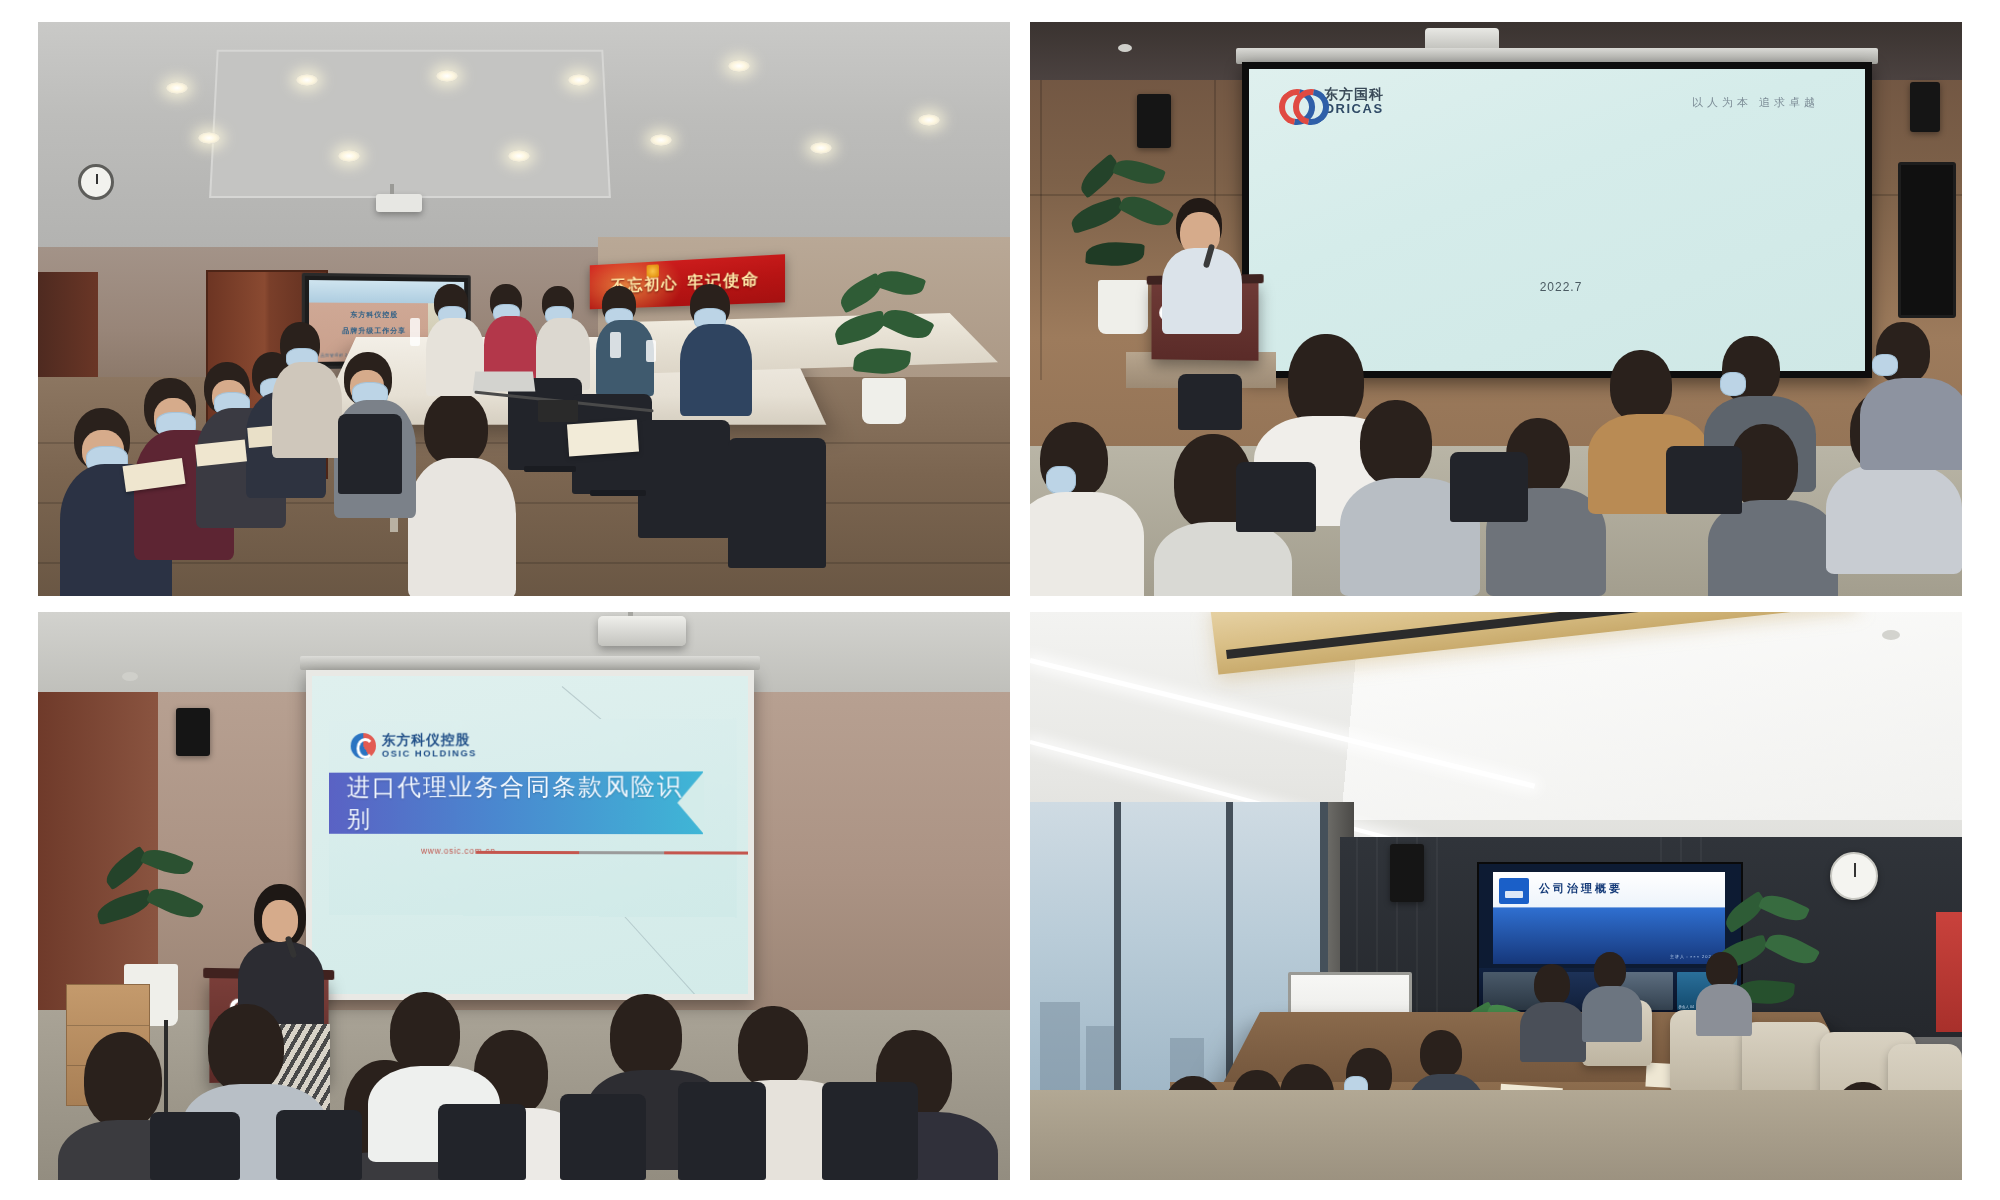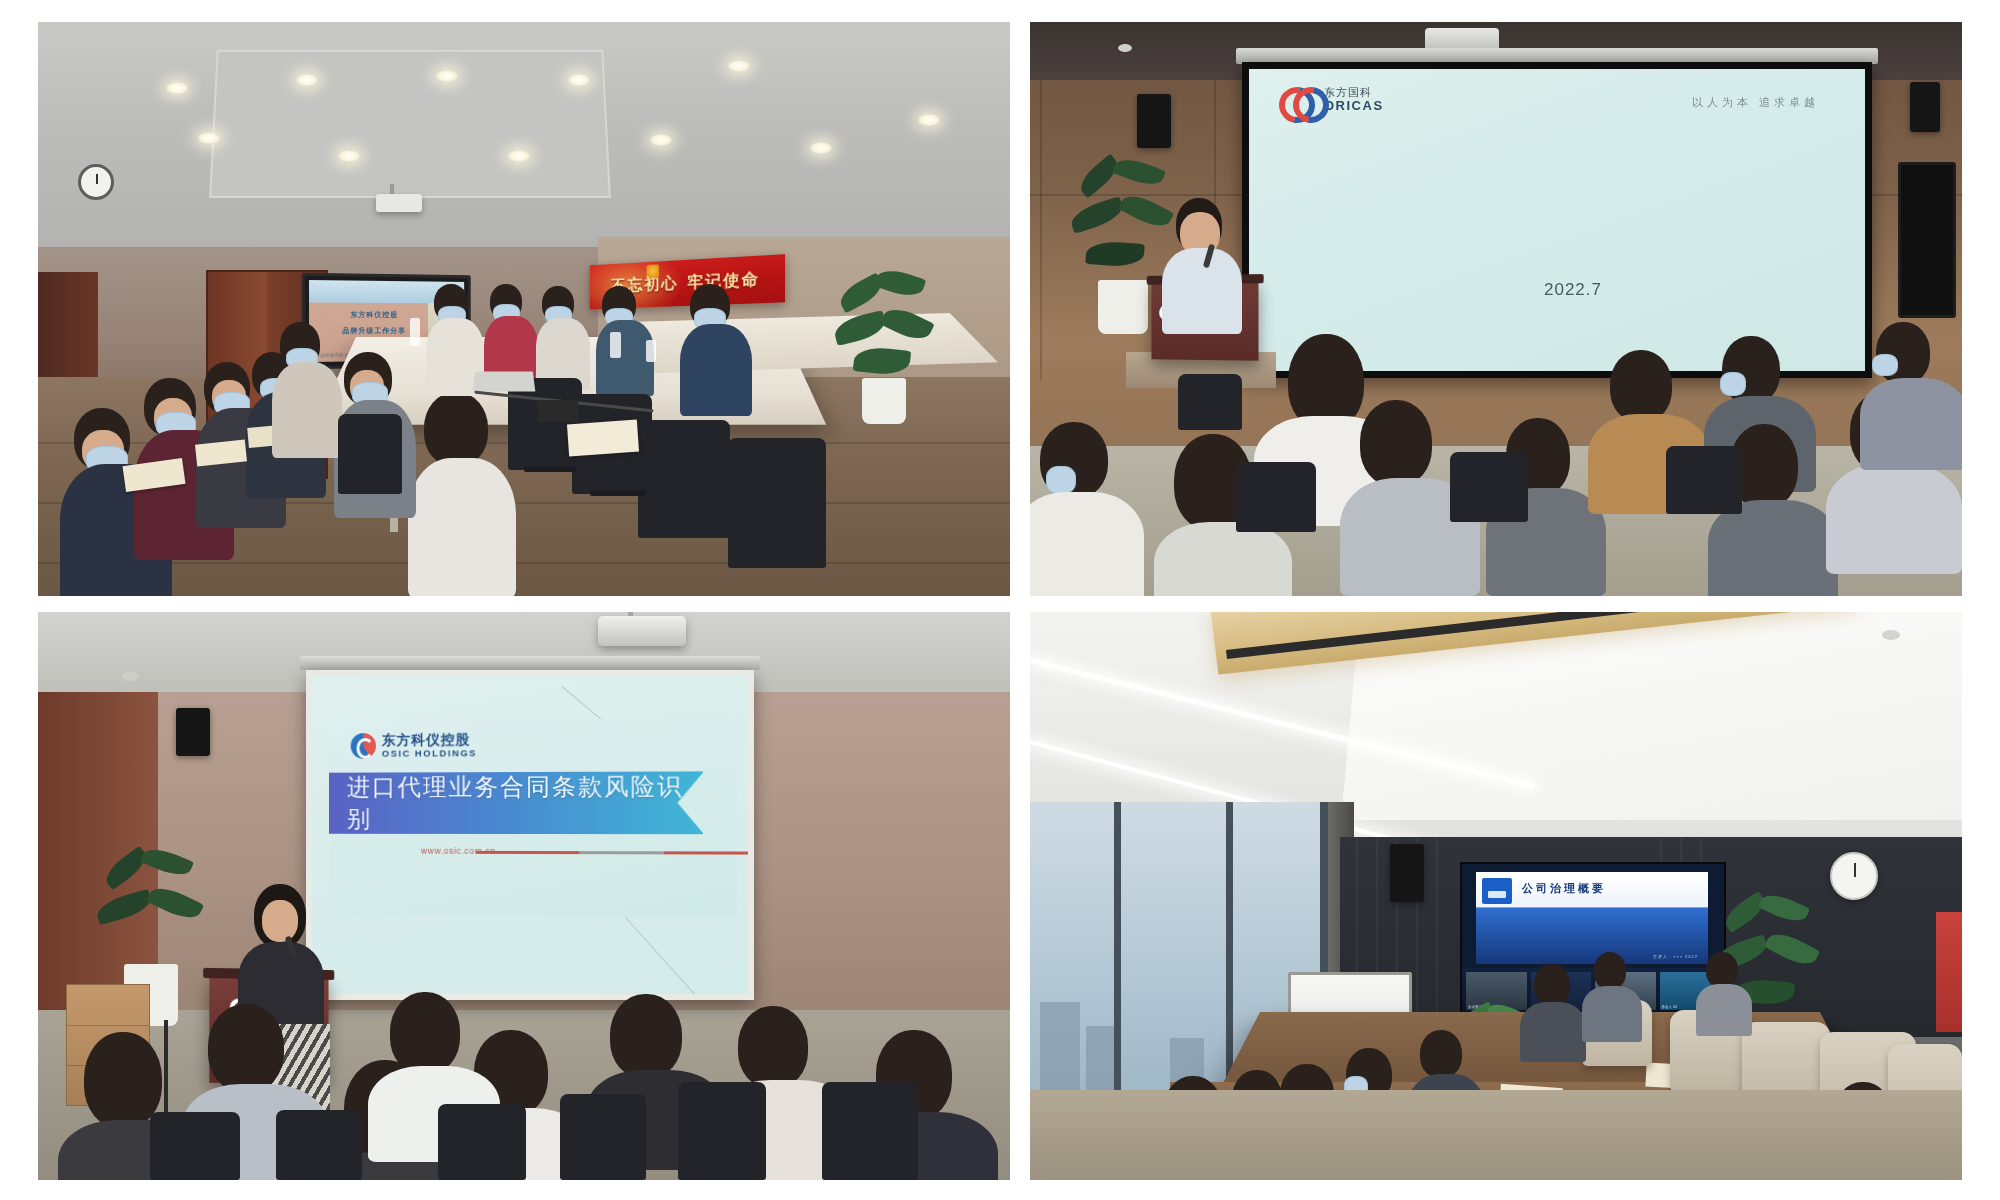--- a/index.html
+++ b/index.html
@@ -104,29 +104,29 @@
     background:linear-gradient(160deg,#dff0ee 0%,#d5ecea 40%,#cfe8e6 100%);}
   .p2-logo{position:absolute;left:30px;top:18px;display:flex;align-items:center;gap:7px;}
   .oricas-mark{position:relative;width:38px;height:25px;}
   .oricas-mark .ring{position:absolute;top:0;width:24px;height:24px;border-radius:50%;
     border:6px solid transparent;}
   .oricas-mark .r1{left:0;border-top-color:#e04a42;border-left-color:#e04a42;
     border-bottom-color:#2f5fa8;border-right-color:#2f5fa8;transform:rotate(-35deg);}
   .oricas-mark .r2{left:14px;border-top-color:#e04a42;border-left-color:#e04a42;
     border-bottom-color:#2f5fa8;border-right-color:#2f5fa8;transform:rotate(-35deg);}
   .oricas-txt{line-height:1.05;}
-  .oricas-cn{font-size:11px;color:#3a4a58;font-weight:400;letter-spacing:1px;}
+  .oricas-cn{font-size:14px;color:#3a4a58;font-weight:700;letter-spacing:1px;}
   .oricas-en{font-size:13px;color:#2f4a66;font-weight:700;letter-spacing:1.5px;}
   .p2-tagline{position:absolute;right:46px;top:26px;color:#7c8c96;font-size:11px;letter-spacing:4px;}
   .p2-title{position:absolute;left:0;top:38%;width:100%;text-align:center;
     color:#3b4a52;font-size:43px;letter-spacing:14px;font-weight:400;}
   .p2-sub1{position:absolute;left:0;top:62%;width:100%;text-align:center;
     color:#4a5a62;font-size:17px;letter-spacing:3px;}
-  .p2-sub2{position:absolute;left:16px;top:70%;width:100%;text-align:center;
-    color:#4a5a62;font-size:17px;letter-spacing:1px;}
+  .p2-sub2{position:absolute;left:4px;top:70%;width:100%;text-align:center;
+    color:#4a5a62;font-size:12px;letter-spacing:1px;}
   .p2-podium{position:absolute;left:120px;top:260px;width:108px;height:78px;
     background:linear-gradient(180deg,#6e3a36 0%,#5a2b28 100%);
     transform:perspective(400px) rotateY(-8deg);box-shadow:0 6px 14px rgba(0,0,0,.4);}
   .p2-podium-top{position:absolute;left:-5px;top:-7px;width:118px;height:9px;
     background:#3e2320;border-radius:2px;}
   .p2-podium-logo{position:absolute;left:8px;top:22px;display:flex;align-items:center;gap:5px;}
   .osic-mark{width:17px;height:17px;border-radius:50%;background:#fff;position:relative;}
   .osic-mark:after{content:"";position:absolute;left:4px;top:3px;width:9px;height:11px;
     border:2.5px solid #6e3a36;border-radius:50%;border-right-color:transparent;}
   .osic-cn{color:#fff;font-size:9px;font-weight:700;letter-spacing:.5px;line-height:1.1;}
@@ -203,21 +203,21 @@
   .p4-darkstrip{position:absolute;left:196px;top:38px;width:640px;height:9px;
     background:#2b2b2b;transform:rotate(-6.5deg);transform-origin:left top;}
   .p4-led{position:absolute;background:#fff;box-shadow:0 0 14px 4px rgba(255,255,255,.9);}
   .p4-window{position:absolute;left:0;top:190px;width:320px;height:300px;
     background:linear-gradient(180deg,#cfdbe3 0%,#b9ccd8 45%,#9fb6c6 100%);}
   .p4-mullion{position:absolute;background:#45505a;}
   .p4-city{position:absolute;background:rgba(120,140,155,.5);}
   .p4-backwall{position:absolute;left:310px;top:225px;width:622px;height:200px;
     background:linear-gradient(180deg,#30343a 0%,#25282d 100%);}
   .p4-slat{position:absolute;top:0;width:2px;height:100%;background:rgba(255,255,255,.045);}
-  .p4-scr{position:absolute;left:430px;top:250px;width:262px;height:150px;
+  .p4-scr{position:absolute;left:447px;top:250px;width:262px;height:150px;
     background:#0d1b33;border:2px solid #0a0a0a;overflow:hidden;}
   .p4-slide{position:absolute;left:14px;top:8px;width:232px;height:92px;
     background:linear-gradient(180deg,#ffffff 0%,#eef4fb 38%,#2f6fd0 39%,#16377a 100%);}
   .p4-sl-logo{position:absolute;left:6px;top:6px;width:30px;height:26px;
     background:#1a5fc8;border-radius:2px;}
   .p4-sl-logo:after{content:"";position:absolute;left:6px;top:13px;width:18px;height:7px;
     background:#fff;border-radius:1px;opacity:.85;}
   .p4-sl-title{position:absolute;left:46px;top:9px;color:#143a78;font-size:11px;letter-spacing:3px;font-weight:700;}
   .p4-sl-foot{position:absolute;right:10px;bottom:5px;color:#bcd4f2;font-size:4px;letter-spacing:1px;}
   .p4-thumbs{position:absolute;left:0;bottom:0;width:100%;height:46px;

